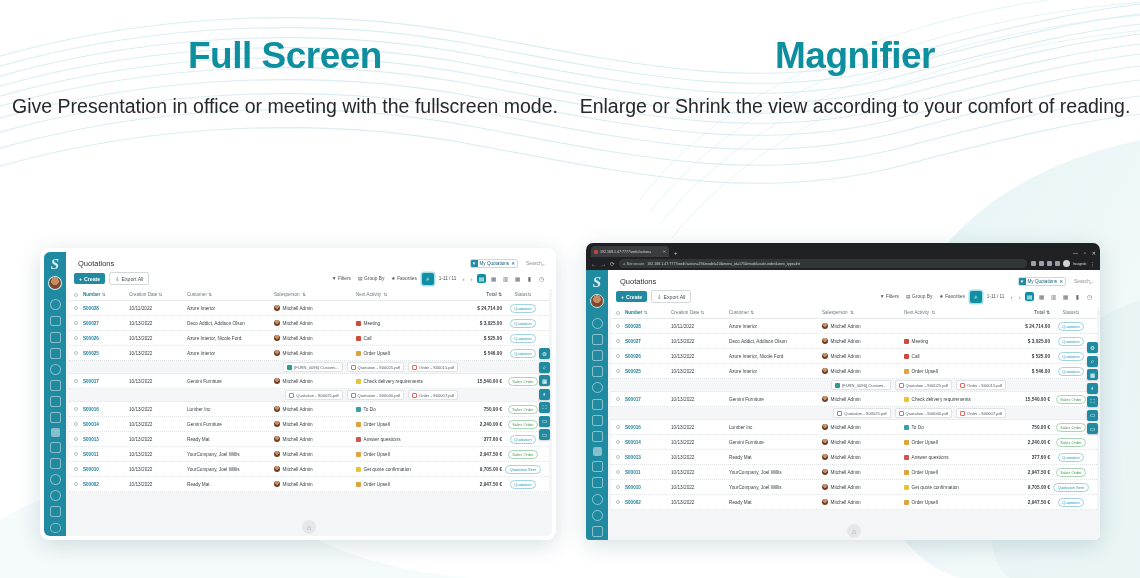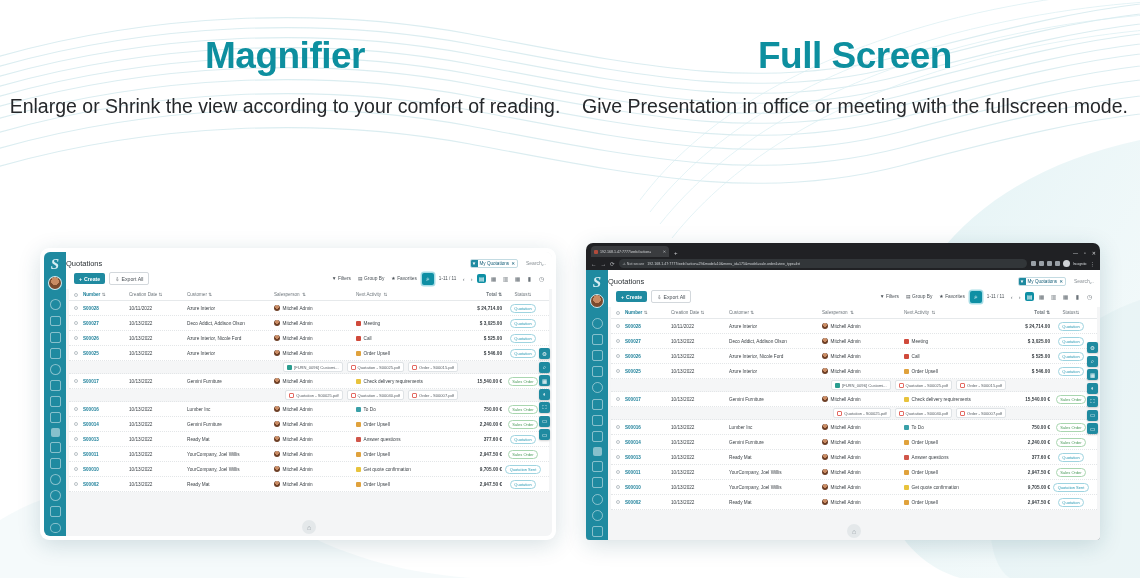--- a/index.html
+++ b/index.html
@@ -51,21 +51,21 @@
     border: 1px solid rgba(255,255,255,.55); border-radius: 2px;
     opacity: .85;
   }
   .sb-ico.round { border-radius: 50%; }
   .sb-ico.dot { border: none; background: rgba(255,255,255,.55); height: 9px; width: 9px; border-radius: 2px;}
 
   .content { flex: 1; min-width: 0; background: #f4f5f6; position: relative; }
 
   .topbar {
     background: #fff; display: flex; align-items: center;
-    padding: 4px 6px 2px 0; height: 20px;
+    padding: 4px 6px 2px 12px; height: 20px;
   }
   .app-title { font-size: 7.5px; color: #2b3135; font-weight: 400; }
 
   .cp-right { margin-left: auto; display: flex; align-items: center; gap: 4px; }
   .facet {
     display: flex; align-items: center; height: 9px;
     border: 1px solid #c3dbe2; border-radius: 2px; overflow: hidden;
     background: #fff;
   }
   .facet-ico { background: #1f8aa0; color:#fff; font-size:4.5px; width: 7px; height: 9px; display:flex; align-items:center; justify-content:center;}
@@ -220,26 +220,26 @@
       <path d="M660,224 C724,144 824,84 964,46 C1064,20 1144,14 1194,12"></path>
       <path d="M672,238 C736,158 836,98 976,60 C1076,34 1156,28 1206,26"></path>
     </g>
     <path d="M1140,140 C1000,170 900,250 880,400 C866,500 900,560 960,578 L1140,578 Z" fill="url(#blob)"></path>
     <path d="M1140,300 C1050,330 990,420 990,520 C990,555 1000,572 1010,578 L1140,578 Z" fill="#e2f1f3" opacity="0.55"></path>
     <path d="M0,520 C80,470 200,470 280,520 C340,556 400,572 470,578 L0,578 Z" fill="#eef7f8" opacity="0.6"></path>
   </svg>
 
   <div class="features">
     <div class="feature">
+      <h2>Full Screen</h2>
+      <p>Give Presentation in office or meeting with the fullscreen mode.</p>
+    </div>
+    <div class="feature">
       <h2>Magnifier</h2>
       <p>Enlarge or Shrink the view according to your comfort of reading.</p>
-    </div>
-    <div class="feature">
-      <h2>Full Screen</h2>
-      <p>Give Presentation in office or meeting with the fullscreen mode.</p>
     </div>
   </div>
 
   <div class="shot" id="shot-left">
     <div class="app">
 
       <div class="sidebar">
         <div class="sb-logo">S</div>
         <div class="sb-avatar"></div>
         <div class="sb-ico round"></div>

